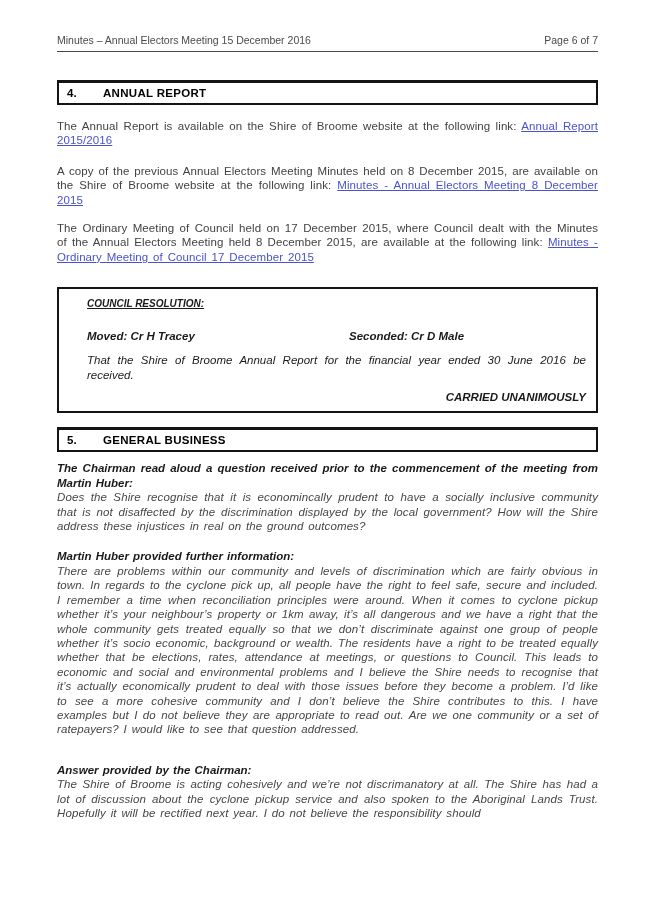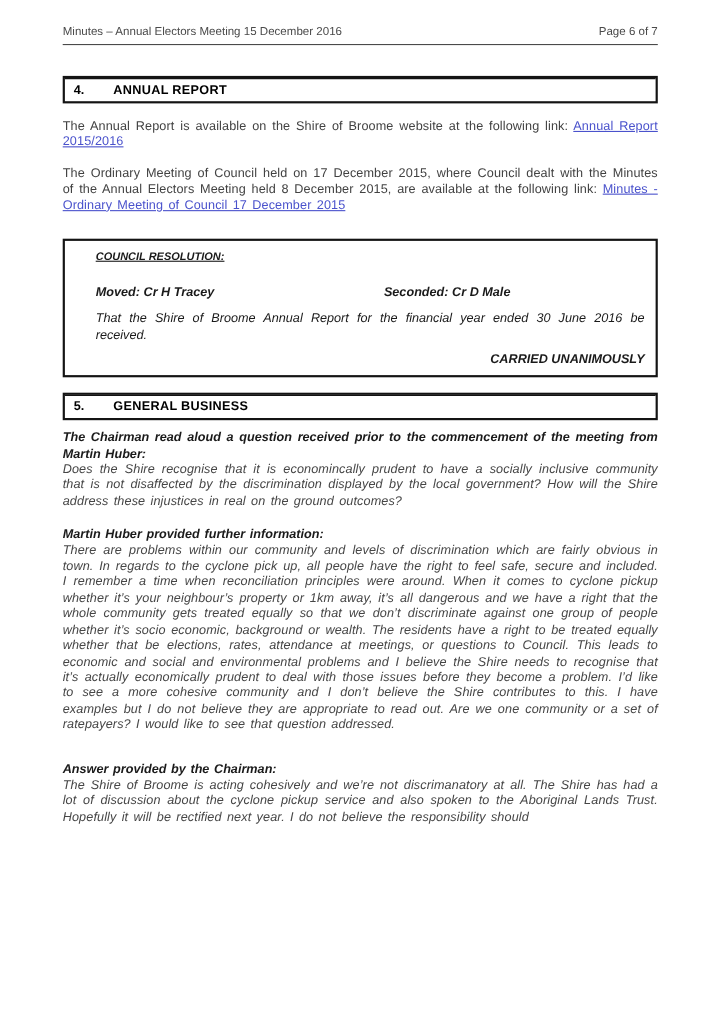--- a/index.html
+++ b/index.html
@@ -11,21 +11,21 @@
     background: #ffffff;
     position: relative;
     font-family: "Liberation Sans", sans-serif;
     color: #3f3f3f;
     overflow: hidden;
   }
   .content {
     position: absolute;
     left: 57px;
     right: 55px;
-    top: 23px;
+    top: 34px;
   }
   
   .doc-header {
     display: flex;
     justify-content: space-between;
     align-items: flex-end;
     font-size: 10.5px;
     color: #4a4a4a;
     padding-bottom: 5px;
     border-bottom: 1.5px solid #4a4a4a;
@@ -164,20 +164,21 @@
     </div>
 
     <div class="section-box">
       <span class="num">4.</span>
       <span class="title">ANNUAL REPORT</span>
     </div>
 
     <p class="para"><span>The Annual Report is available on the Shire of Broome website at the following link: </span><a>Annual Report 2015/2016</a></p>
 
 
+    <p class="para gap-lg"><span>A copy of the previous Annual Electors Meeting Minutes held on 8 December 2015, are available on the Shire of Broome website at the following link: </span><a>Minutes - Annual Electors Meeting 8 December 2015</a></p>
 
     <p class="para"><span>The Ordinary Meeting of Council held on 17 December 2015, where Council dealt with the Minutes of the Annual Electors Meeting held 8 December 2015, are available at the following link: </span><a>Minutes - Ordinary Meeting of Council 17 December 2015</a></p>
 
     <div class="resolution-box">
       <div class="res-heading">COUNCIL RESOLUTION:</div>
       <div class="res-movers">
         <span class="moved">Moved: Cr H Tracey</span>
         <span>Seconded: Cr D Male</span>
       </div>
       <div class="res-body">That the Shire of Broome Annual Report for the financial year ended 30 June 2016 be received.</div>

